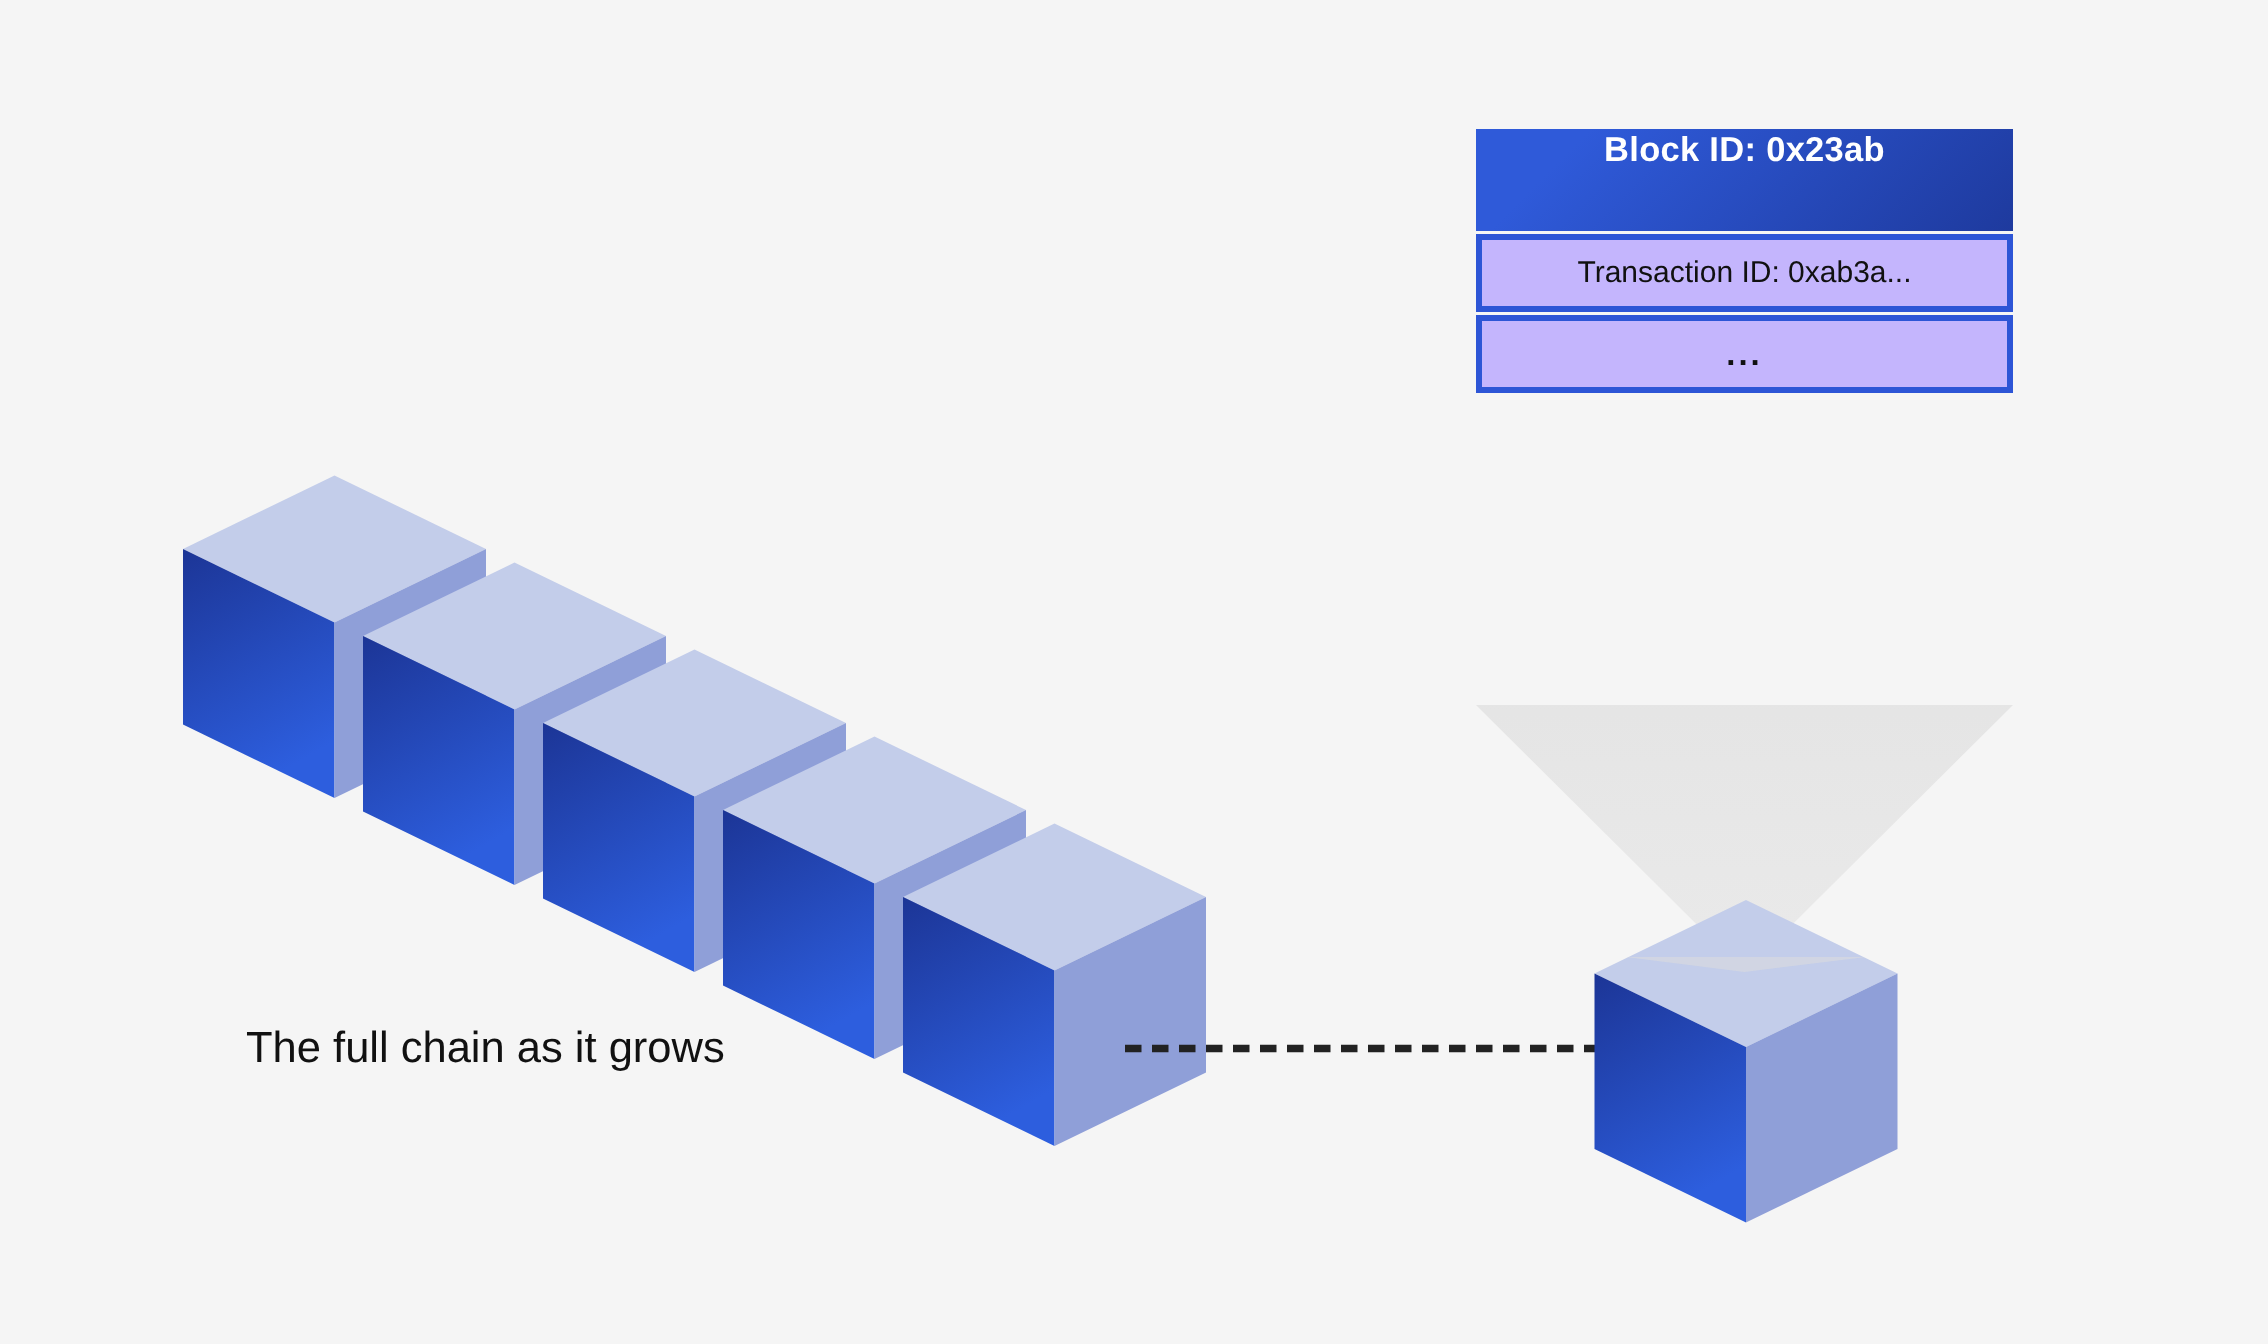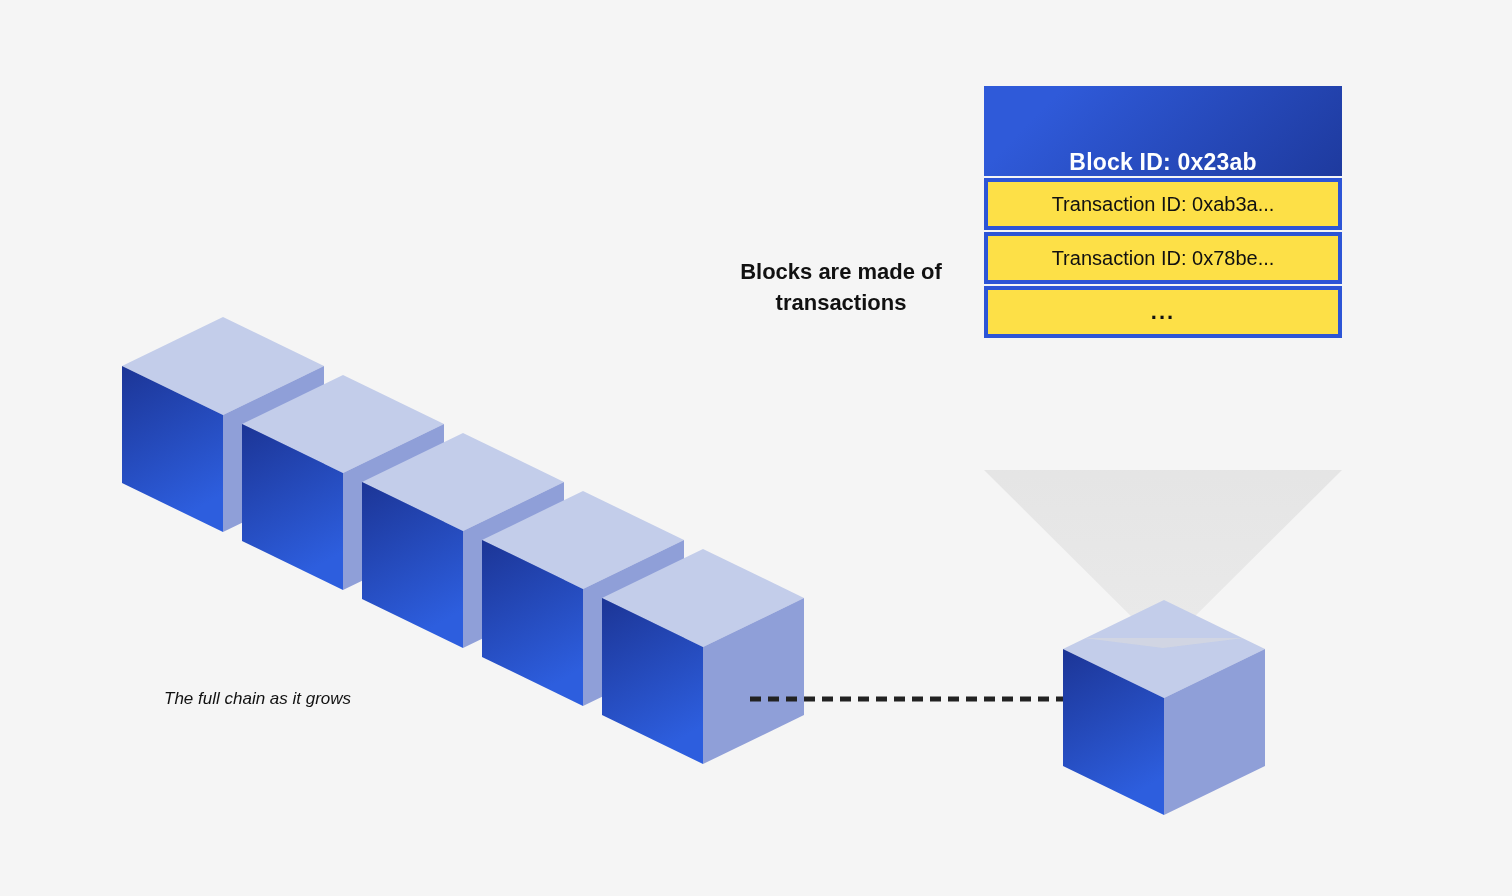--- a/index.html
+++ b/index.html
@@ -30,35 +30,35 @@
   }
 
   
   #block-panel {
     position: absolute;
     left: 984px;
     top: 86px;
     width: 358px;
   }
   #panel-header {
-    height: 90px;
+    height: 68px;
     background: linear-gradient(135deg, #2f5ad9 0%, #2f5ad9 18%, #1e3a9e 100%);
     display: flex;
-    align-items: flex-end;
+    align-items: flex-start;
     justify-content: center;
   }
   #panel-header-label {
     color: #ffffff;
     font-size: 23px;
     font-weight: bold;
     letter-spacing: 0.2px;
   }
   .tx-row {
     height: 52px;
-    background: #fde047;
+    background: #c4b5fd;
     border: 4px solid #2d55d6;
     box-sizing: border-box;
     display: flex;
     align-items: center;
     justify-content: center;
     margin-top: 2px;
   }
   .tx-row:first-of-type {
     margin-top: 0;
   }
@@ -83,24 +83,23 @@
     top: 256px;
     width: 302px;
     text-align: center;
     font-size: 22px;
     font-weight: bold;
     line-height: 31px;
   }
   #caption-chain {
     left: 164px;
     top: 684px;
-    font-size: 17px;
+    font-size: 29px;
     line-height: 30px;
     white-space: nowrap;
-    font-style: italic;
   }
 </style>
 </head>
 <body>
 
 <div id="stage">
 
   <svg id="scene" viewBox="0 0 1512 896">
     <defs>
       <linearGradient id="faceLeft" x1="0" y1="0" x2="0" y2="1">
@@ -166,24 +165,20 @@
 
   <div id="block-panel">
     <div id="panel-header">
       <span id="panel-header-label">Block ID: 0x23ab</span>
     </div>
 
     <div class="tx-row">
       <span class="tx-label">Transaction ID: 0xab3a...</span>
     </div>
     <div class="tx-row">
-      <span class="tx-label">Transaction ID: 0x78be...</span>
-    </div>
-    <div class="tx-row">
       <span class="tx-ellipsis">...</span>
     </div>
   </div>
 
-  <div class="caption" id="caption-transactions">Blocks are made of transactions</div>
 
   <div class="caption" id="caption-chain">The full chain as it grows</div>
 
 </div>
 
 </body></html>

